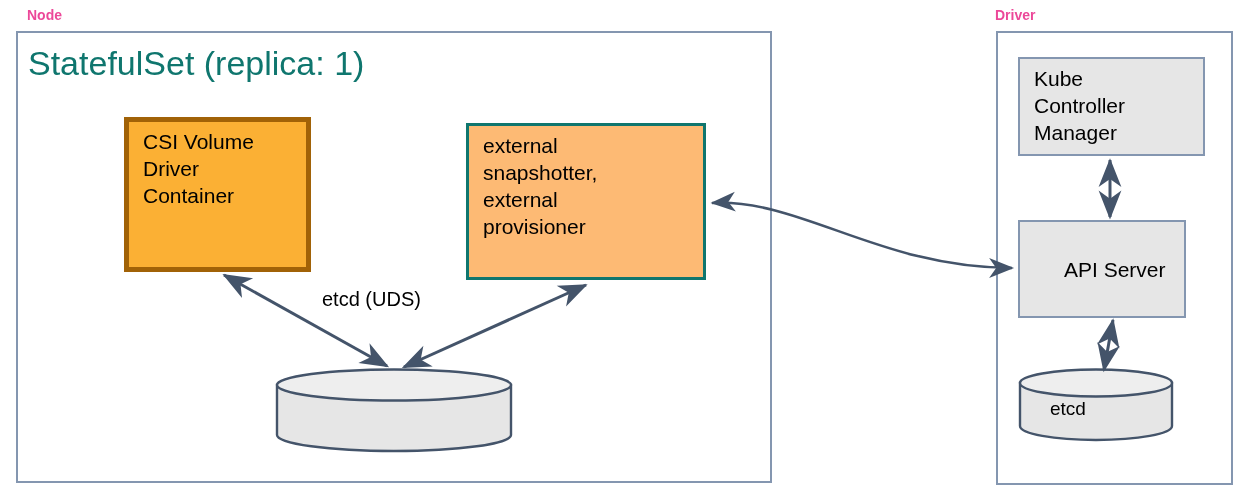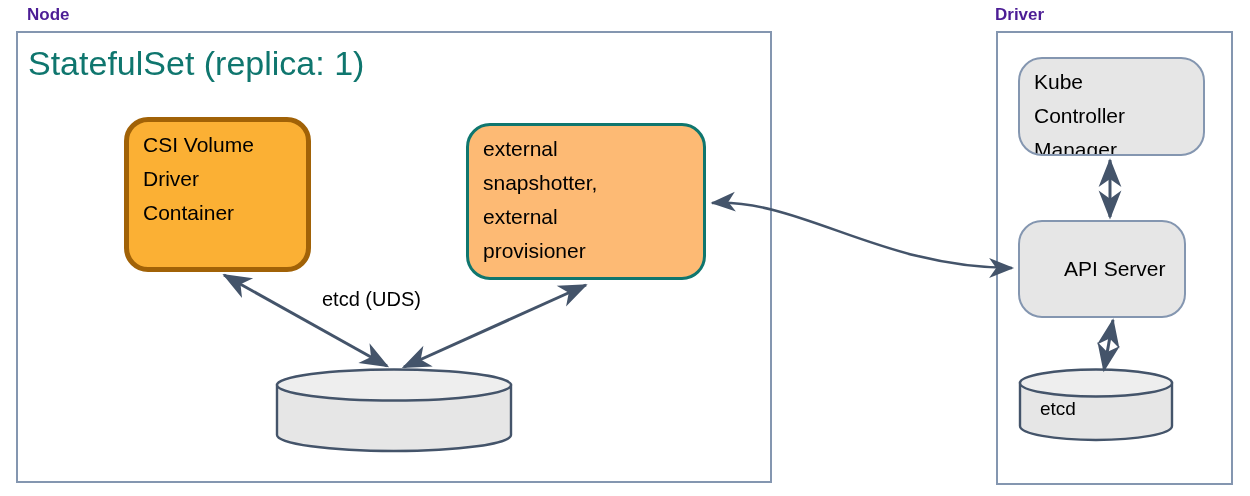--- a/index.html
+++ b/index.html
@@ -16,23 +16,23 @@
     width: 1250px;
     height: 496px;
     background: #ffffff;
     overflow: hidden;
   }
 
   
   .group-label {
     position: absolute;
     font-weight: bold;
-    font-size: 17px;
+    font-size: 14px;
     line-height: 18px;
-    color: #4c1d95;
+    color: #ec4899;
     white-space: nowrap;
   }
 
   
   .container-box {
     position: absolute;
     background: #ffffff;
     border: 2px solid #8496b0;
     box-sizing: border-box;
   }
@@ -47,25 +47,24 @@
     text-align: right;
   }
 
   
   .node-box {
     position: absolute;
     box-sizing: border-box;
     display: block;
     padding: 6px 10px 0 14px;
     font-size: 21px;
-    line-height: 34px;
+    line-height: 27px;
     color: #000000;
     white-space: pre-line;
     overflow: hidden;
-    border-radius: 24px;
   }
   .node-box.orange {
     background: #fbb034;
     border: 5px solid #a16207;
   }
   .node-box.green {
     background: #fdba74;
     border: 3px solid #0f766e;
   }
   .node-box.gray {
@@ -93,21 +92,21 @@
     left: 0;
     right: 0;
     text-align: center;
     font-size: 19px;
     line-height: 22px;
     color: #000000;
     white-space: nowrap;
   }
   .cylinder.etcd .cyl-label {
     text-align: left;
-    padding-left: 22px;
+    padding-left: 32px;
   }
 
   
   .edge-label {
     position: absolute;
     font-size: 20px;
     line-height: 24px;
     color: #000000;
     white-space: nowrap;
   }

